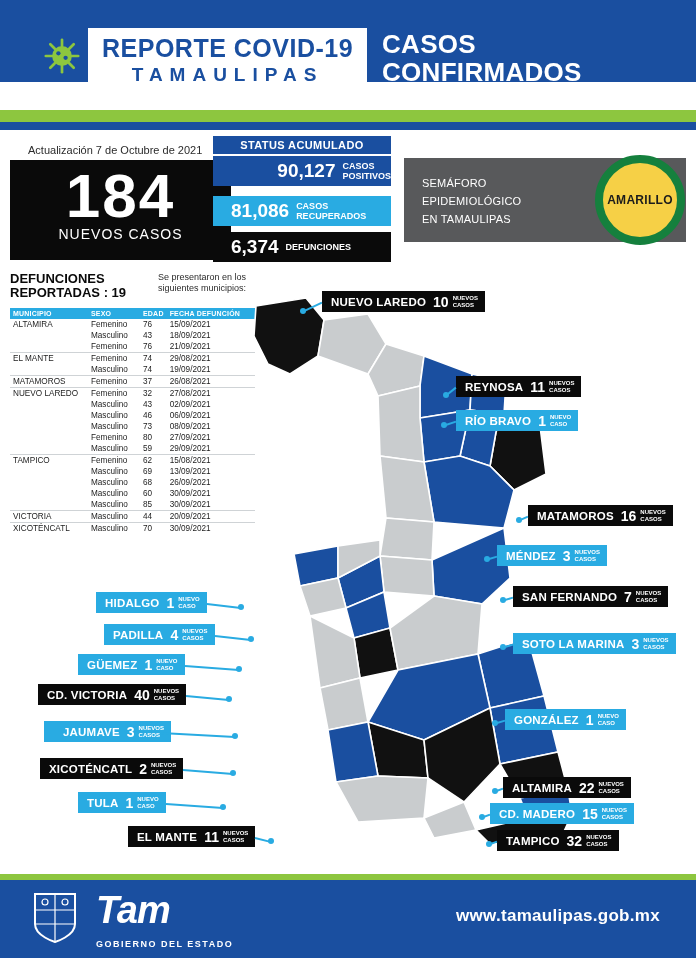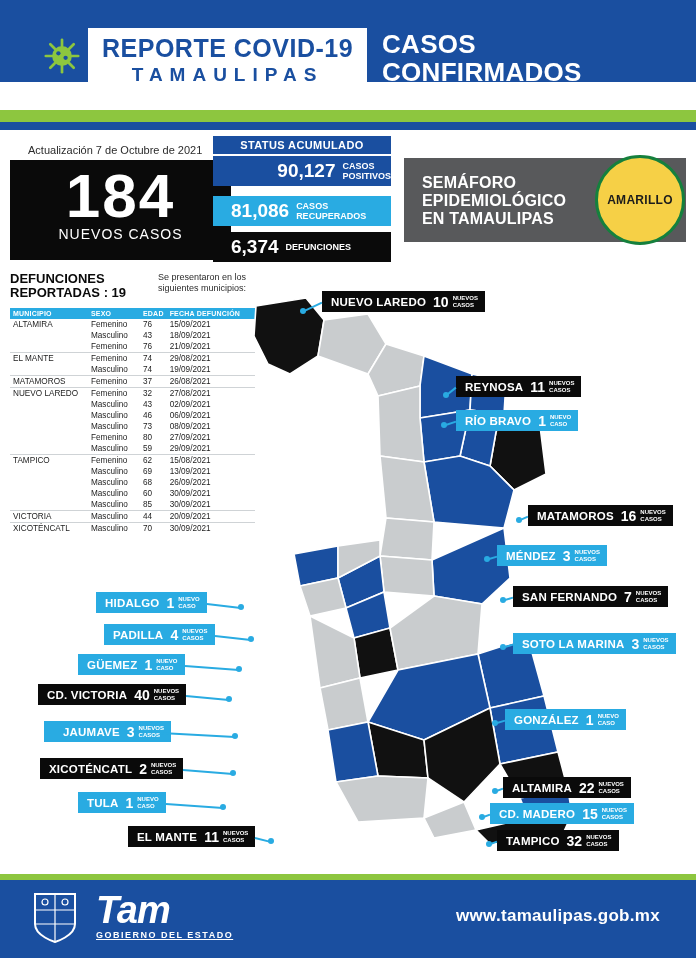--- a/index.html
+++ b/index.html
@@ -77,25 +77,25 @@
   .r1 { top: 156px; background: #1a4fa0; justify-content: flex-end; }
   .r2 { top: 196px; background: #29abe2; }
   .r3 { top: 232px; background: #0a0a0a; }
 
   .semaforo {
     position: absolute; left: 404px; top: 158px; width: 282px; height: 84px;
     background: #58595b;
   }
   .semaforo-txt {
     position: absolute; left: 18px; top: 16px; color: #ffffff;
-    font-size: 16px; font-weight: bold; line-height: 18px; letter-spacing: .2px;
+    font-size: 11px; font-weight: normal; line-height: 18px; letter-spacing: .2px;
   }
   .semaforo-circle {
     position: absolute; left: 595px; top: 155px; width: 90px; height: 90px;
-    border-radius: 50%; background: #f6d046; border: 3px solid #15803d;
+    border-radius: 50%; background: #f6d046; border: 8px solid #15803d;
     display: flex; align-items: center; justify-content: center;
   }
   .semaforo-circle span { font-size: 12px; font-weight: bold; color: #1c1c1c; letter-spacing: .3px; }
 
   
   .def-head {
     position: absolute; left: 10px; top: 272px; width: 140px;
     color: #0a0a0a; font-size: 13px; font-weight: bold; line-height: 14px;
   }
   .def-note {
@@ -141,21 +141,21 @@
     position: absolute; left: 0; top: 874px; width: 696px; height: 6px;
     background: #8dc63f;
   }
   .shield {
     position: absolute; left: 32px; top: 892px; width: 46px; height: 52px;
   }
   .tam-logo {
     position: absolute; left: 96px; top: 890px; color: #ffffff;
   }
   .tam-logo .big { font-size: 38px; font-weight: bold; font-style: italic; letter-spacing: -1px; line-height: 40px; }
-  .tam-logo .small { font-size: 9px; font-weight: bold; letter-spacing: 1.5px; margin-top: 0; text-decoration: underline;}
+  .tam-logo .small { font-size: 9px; font-weight: bold; letter-spacing: 1.5px; margin-top: 9px;}
   .site {
     position: absolute; right: 36px; top: 906px; color: #ffffff;
     font-size: 17px; font-weight: bold; letter-spacing: .3px;
   }
 </style>
 </head>
 <body>
 
 <div class="header">
   <svg class="virus-icon" viewBox="0 0 40 40">

